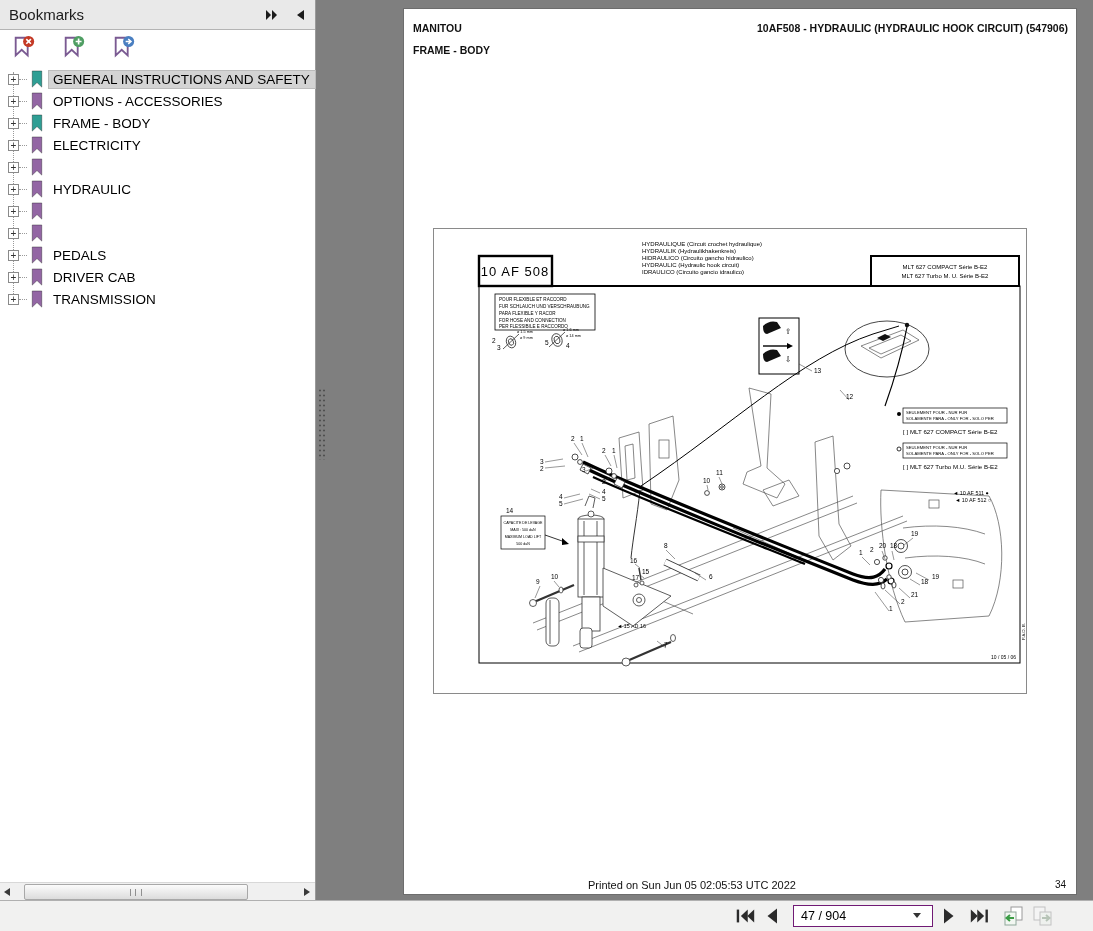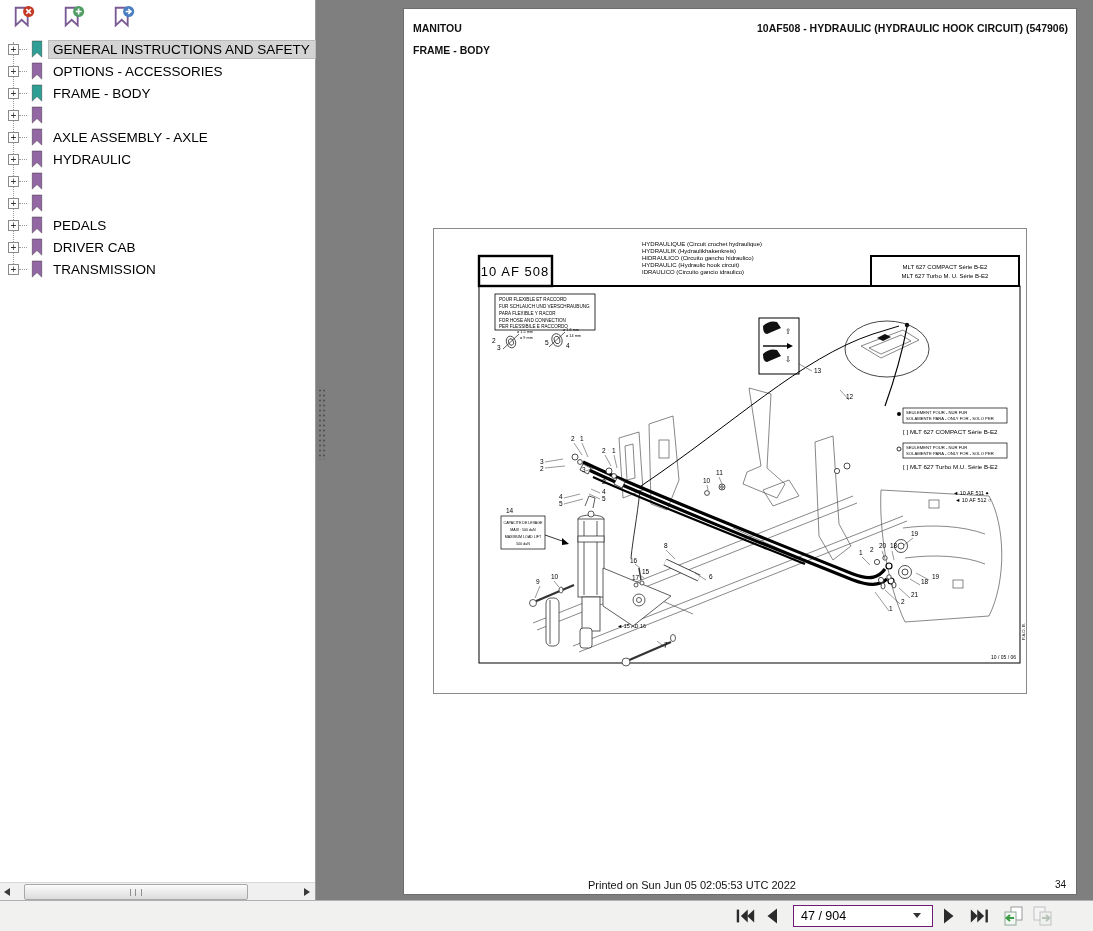--- a/index.html
+++ b/index.html
@@ -64,20 +64,36 @@
   .tb-combo{position:absolute;left:793px;top:905px;width:140px;height:22px;box-sizing:border-box;
     border:1px solid #701a75;background:#fff;font-size:12.5px;font-family:"Liberation Sans",sans-serif;
     padding:0 18px 0 7px;color:#000;}
   .combo-arrow{position:absolute;left:913px;top:913px;width:0;height:0;
     border-left:4px solid transparent;border-right:4px solid transparent;border-top:5px solid #333;pointer-events:none;}
 </style>
 </head>
 <body>
 
 <div class="bm-panel">
+  <div class="bm-header">
+    <span class="bm-title">Bookmarks</span>
+    <span class="bm-header-btns">
+      <span class="hdr-btn">
+        <svg width="14" height="12" viewBox="0 0 14 12">
+          <path d="M1 1 L6 6 L1 11 Z" fill="#1b1b1b"></path>
+            <path d="M7 1 L12 6 L7 11 Z" fill="#1b1b1b"></path>
+        </svg>
+      </span>
+      <span class="hdr-btn">
+        <svg width="10" height="12" viewBox="0 0 10 12">
+          <path d="M9 1 L2 6 L9 11 Z" fill="#1b1b1b"></path>
+        </svg>
+      </span>
+    </span>
+  </div>
 
   <div class="bm-toolbar">
     <svg class="bm-tool" viewBox="0 0 26 26">
       <path d="M4 3 h13 v19 l-6.5 -6 l-6.5 6 z" fill="#fff" stroke="#7a5a92" stroke-width="2"></path>
       <circle cx="18" cy="7" r="6" fill="#c43a26"></circle>
       <path d="M15.5 4.5 L20.5 9.5 M20.5 4.5 L15.5 9.5" stroke="#fff" stroke-width="1.8"></path>
     </svg>
     <svg class="bm-tool" viewBox="0 0 26 26">
       <path d="M4 3 h13 v19 l-6.5 -6 l-6.5 6 z" fill="#fff" stroke="#7a5a92" stroke-width="2"></path>
       <circle cx="18" cy="7" r="6" fill="#4f9e63"></circle>
@@ -119,29 +135,29 @@
     </svg>
     <span class="bm-label">FRAME - BODY</span>
   </div>
 
   <div class="bm-row">
     <span class="bm-exp">+</span>
     <span class="bm-dash"></span>
     <svg class="bm-ribbon" viewBox="0 0 16 20">
       <path d="M3 1 L13 1 L13 18 L8 13.2 L3 18 Z" stroke="rgba(0,0,0,0.35)" stroke-width="1" fill="#9366a4"></path>
     </svg>
-  </div>
-
-  <div class="bm-row">
-    <span class="bm-exp">+</span>
-    <span class="bm-dash"></span>
-    <svg class="bm-ribbon" viewBox="0 0 16 20">
-      <path d="M3 1 L13 1 L13 18 L8 13.2 L3 18 Z" stroke="rgba(0,0,0,0.35)" stroke-width="1" fill="#9366a4"></path>
-    </svg>
-    <span class="bm-label">AXLE ASSEMBLY - AXLE</span>
+    <span class="bm-label">ELECTRICITY</span>
+  </div>
+
+  <div class="bm-row">
+    <span class="bm-exp">+</span>
+    <span class="bm-dash"></span>
+    <svg class="bm-ribbon" viewBox="0 0 16 20">
+      <path d="M3 1 L13 1 L13 18 L8 13.2 L3 18 Z" stroke="rgba(0,0,0,0.35)" stroke-width="1" fill="#9366a4"></path>
+    </svg>
   </div>
 
   <div class="bm-row">
     <span class="bm-exp">+</span>
     <span class="bm-dash"></span>
     <svg class="bm-ribbon" viewBox="0 0 16 20">
       <path d="M3 1 L13 1 L13 18 L8 13.2 L3 18 Z" stroke="rgba(0,0,0,0.35)" stroke-width="1" fill="#9366a4"></path>
     </svg>
     <span class="bm-label">HYDRAULIC</span>
   </div>

